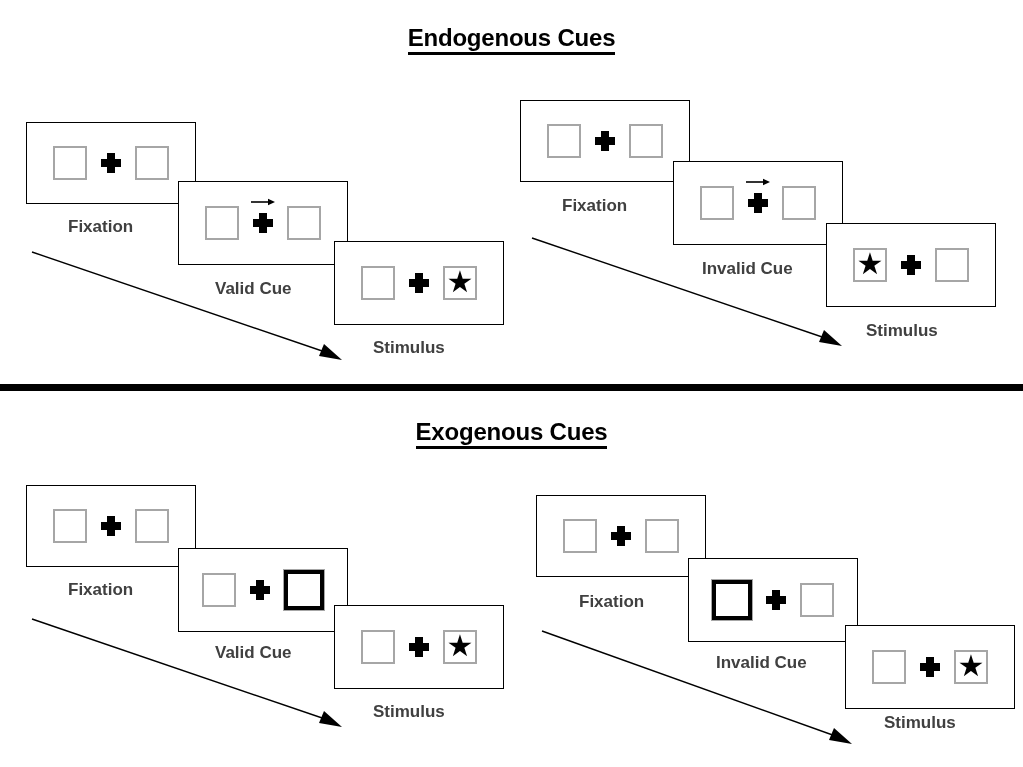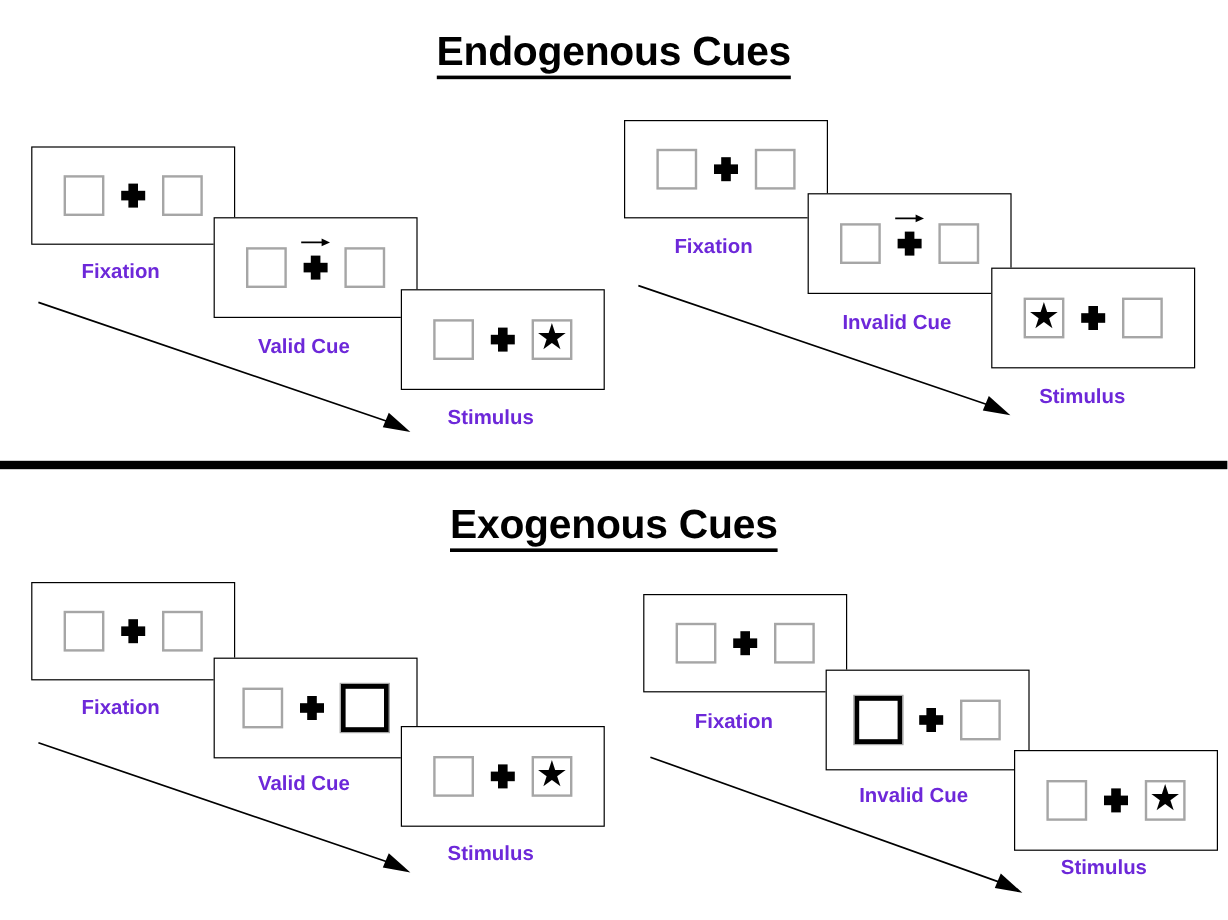--- a/index.html
+++ b/index.html
@@ -13,21 +13,21 @@
     position: relative;
     overflow: hidden;
     font-family: "Liberation Sans", sans-serif;
   }
 
   
   .section-title {
     position: absolute;
     width: 100%;
     text-align: center;
-    font-size: 34px;
+    font-size: 24px;
     font-weight: bold;
     color: #000000;
     letter-spacing: -0.2px;
   }
   .section-title span {
     border-bottom: 3px solid #000000;
     padding-bottom: 1px;
   }
 
   
@@ -119,21 +119,21 @@
     width: 26px;
     height: 10px;
     pointer-events: none;
   }
 
   
   .step-label {
     position: absolute;
     font-size: 17px;
     font-weight: bold;
-    color: #6d28d9;
+    color: #404040;
     white-space: nowrap;
     text-align: center;
   }
 
   
   .timeline-arrow {
     position: absolute;
     pointer-events: none;
   }
 </style>

